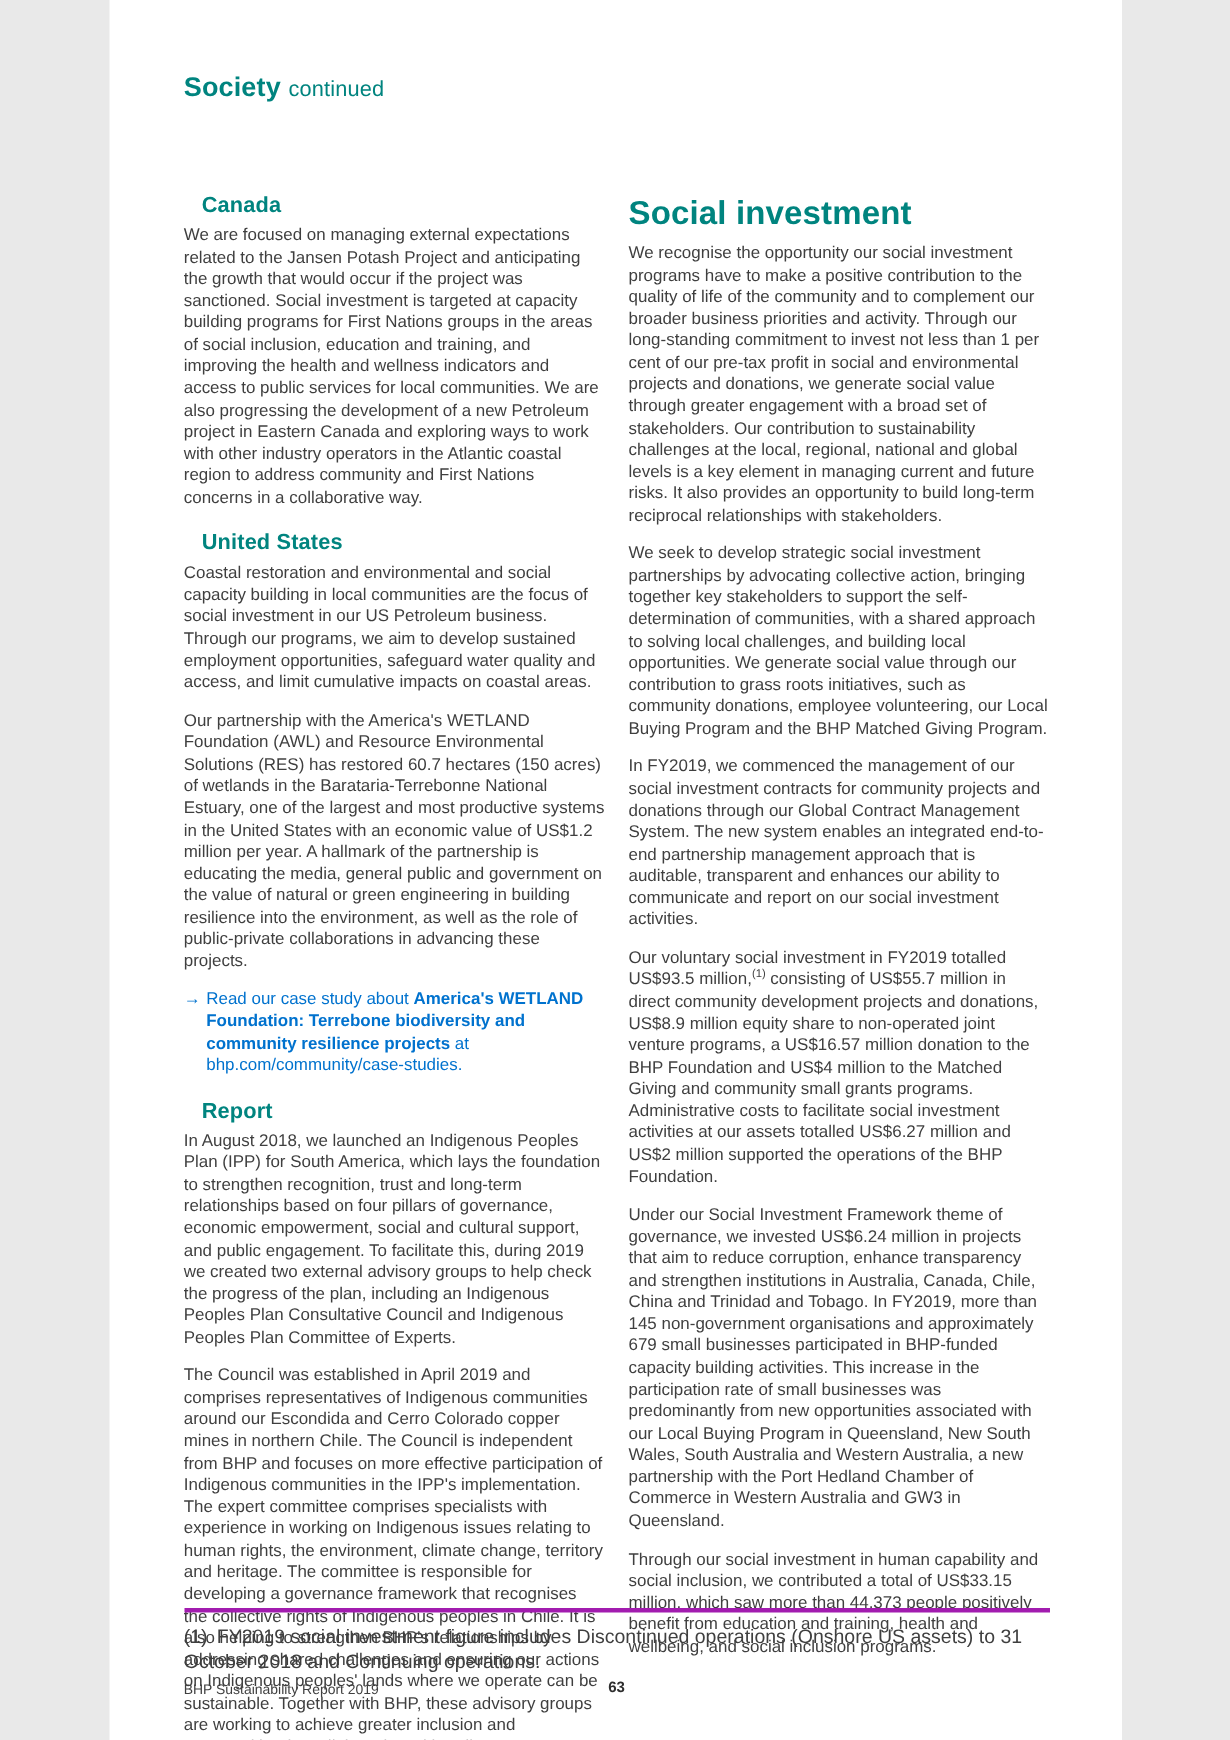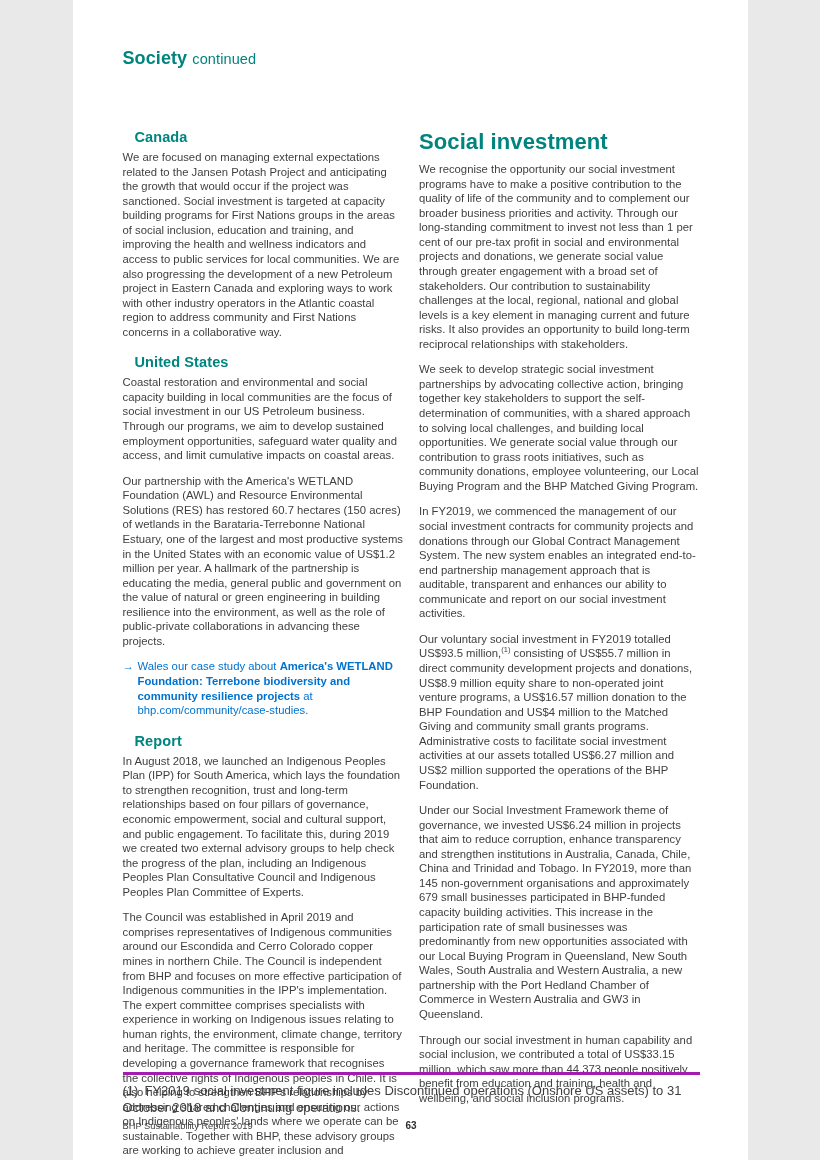--- a/index.html
+++ b/index.html
@@ -105,21 +105,21 @@
 
       <section>
         <h2 class="sub">Canada</h2>
         <p>We are focused on managing external expectations related to the Jansen Potash Project and anticipating the growth that would occur if the project was sanctioned. Social investment is targeted at capacity building programs for First Nations groups in the areas of social inclusion, education and training, and improving the health and wellness indicators and access to public services for local communities. We are also progressing the development of a new Petroleum project in Eastern Canada and exploring ways to work with other industry operators in the Atlantic coastal region to address community and First Nations concerns in a collaborative way.</p>
       </section>
 
       <section>
         <h2 class="sub">United States</h2>
         <p>Coastal restoration and environmental and social capacity building in local communities are the focus of social investment in our US Petroleum business. Through our programs, we aim to develop sustained employment opportunities, safeguard water quality and access, and limit cumulative impacts on coastal areas.</p>
         <p>Our partnership with the America's WETLAND Foundation (AWL) and Resource Environmental Solutions (RES) has restored 60.7 hectares (150 acres) of wetlands in the Barataria-Terrebonne National Estuary, one of the largest and most productive systems in the United States with an economic value of US$1.2 million per year. A hallmark of the partnership is educating the media, general public and government on the value of natural or green engineering in building resilience into the environment, as well as the role of public-private collaborations in advancing these projects.</p>
-        <p class="case-link"><span class="arrow">→</span><span>Wales our case study about </span><span class="bold">America's WETLAND Foundation: Terrebone biodiversity and community resilience projects</span><span> at bhp.com/community/case-studies.</span></p>
+        <p class="case-link"><span class="arrow">→</span><span>Read our case study about </span><span class="bold">America's WETLAND Foundation: Terrebone biodiversity and community resilience projects</span><span> at bhp.com/community/case-studies.</span></p>
       </section>
 
       <section>
         <h2 class="sub">Report</h2>
         <p>In August 2018, we launched an Indigenous Peoples Plan (IPP) for South America, which lays the foundation to strengthen recognition, trust and long-term relationships based on four pillars of governance, economic empowerment, social and cultural support, and public engagement. To facilitate this, during 2019 we created two external advisory groups to help check the progress of the plan, including an Indigenous Peoples Plan Consultative Council and Indigenous Peoples Plan Committee of Experts.</p>
         <p>The Council was established in April 2019 and comprises representatives of Indigenous communities around our Escondida and Cerro Colorado copper mines in northern Chile. The Council is independent from BHP and focuses on more effective participation of Indigenous communities in the IPP's implementation. The expert committee comprises specialists with experience in working on Indigenous issues relating to human rights, the environment, climate change, territory and heritage. The committee is responsible for developing a governance framework that recognises the collective rights of Indigenous peoples in Chile. It is also helping to strengthen BHP's relationships by addressing shared challenges and ensuring our actions on Indigenous peoples' lands where we operate can be sustainable. Together with BHP, these advisory groups are working to achieve greater inclusion and opportunities for collaboration with Indigenous communities.</p>
       </section>
 
     </div>
 

